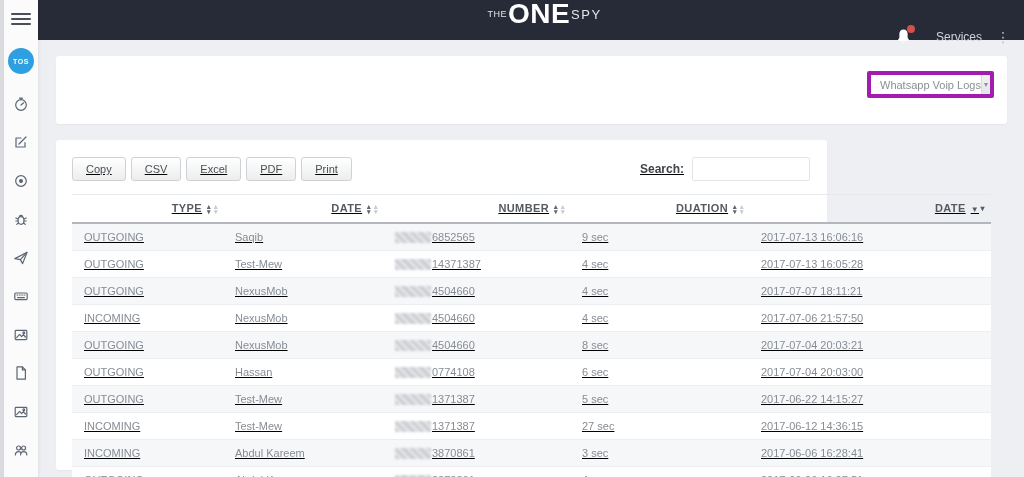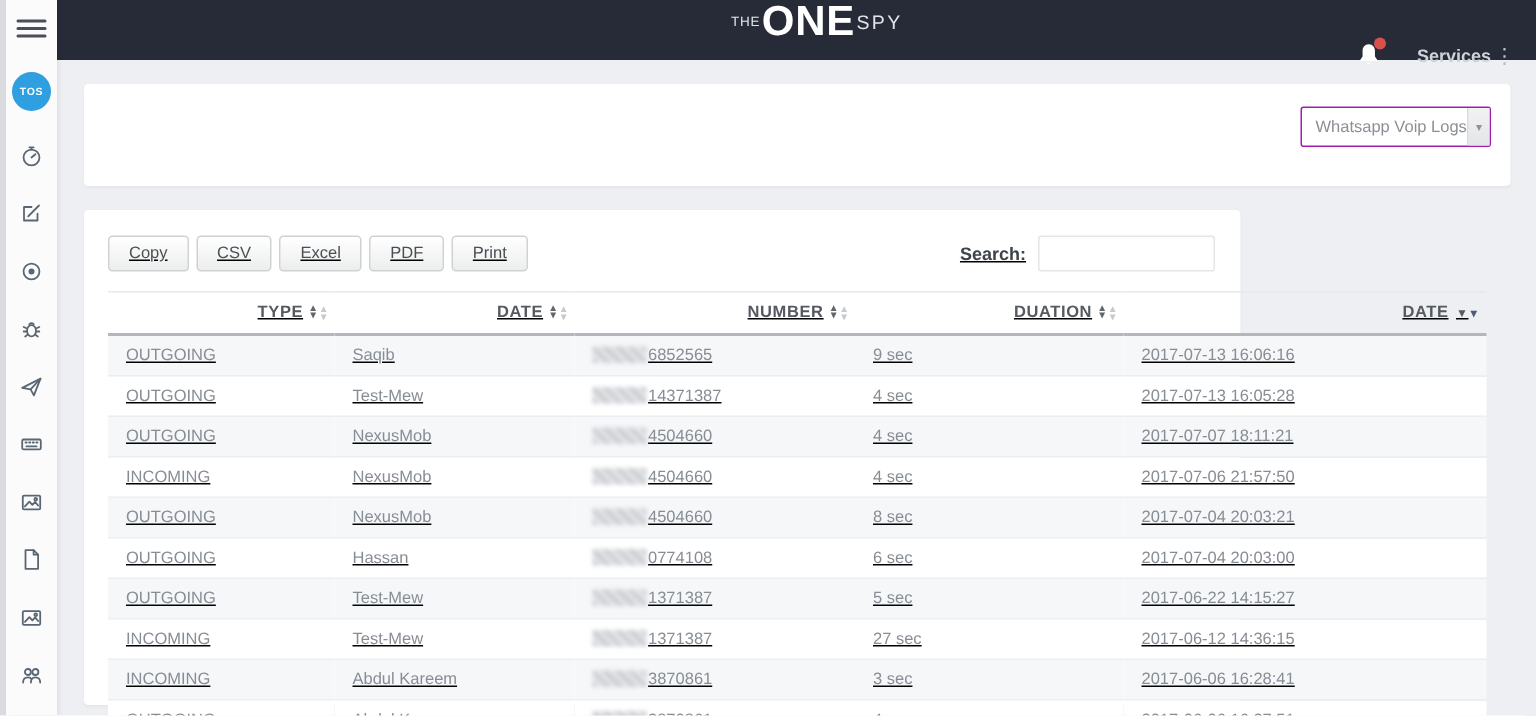--- a/index.html
+++ b/index.html
@@ -39,35 +39,35 @@
   .logo .l-pre  { color:#e3e5e9; font-size:9px; letter-spacing:.5px; margin-right:1px; }
   .logo .l-main { color:#ffffff; font-size:28px; font-weight:800; letter-spacing:.5px; line-height:1; }
   .logo .l-suf  { color:#e3e5e9; font-size:13px; letter-spacing:1.5px; margin-left:1px; }
   .topbar-right { margin-left:auto; display:flex; align-items:center; padding-right:12px; }
   .bell-wrap { position:relative; width:16px; height:18px; margin-right:24px; cursor:pointer; }
   .bell-wrap svg { fill:#ffffff; }
   .notif-dot {
     position:absolute; right:-3px; top:-3px; width:8px; height:8px; border-radius:50%;
     background:#d8504a;
   }
-  .services { color:#ced3da; font-size:12px; cursor:pointer;font-weight:bold; }
+  .services { color:#ced3da; font-size:12px; margin-right:12px; cursor:pointer; }
   .kebab { color:#b9bfc9; font-size:14px; line-height:1; cursor:pointer; padding:0 2px; }
 
   
   .card {
     position:absolute; background:#fff; border-radius:3px;
     box-shadow:0 1px 2px rgba(0,0,0,.04);
   }
   .card-filter { left:56px; top:56px; width:951px; height:68px; }
   .card-table  { left:56px; top:140px; width:771px; height:330px;text-decoration:underline; }
 
   
   .select-box {
     position:absolute; right:13px; top:15px; width:127px; height:27px;
-    border:1px solid #a21caf; border-radius:2px; background:#fff;
+    border:4px solid #a21caf; border-radius:2px; background:#fff;
     display:flex; align-items:center; cursor:pointer;
   }
   .select-value { flex:1; font-size:11px; color:#8a8f96; padding-left:9px; white-space:nowrap; }
   .select-arrow-box {
     width:20px; height:100%; border-left:1px solid #d8dadd;
     background:linear-gradient(#f2f2f3,#e4e5e7);
     display:flex; align-items:center; justify-content:center;
   }
   .select-arrow-box .chev { font-size:8px; color:#8d9299; }
 

